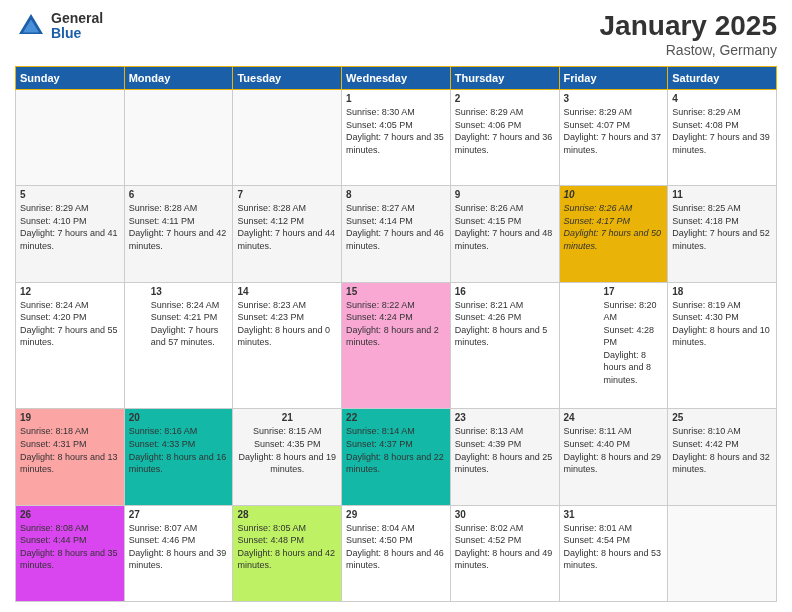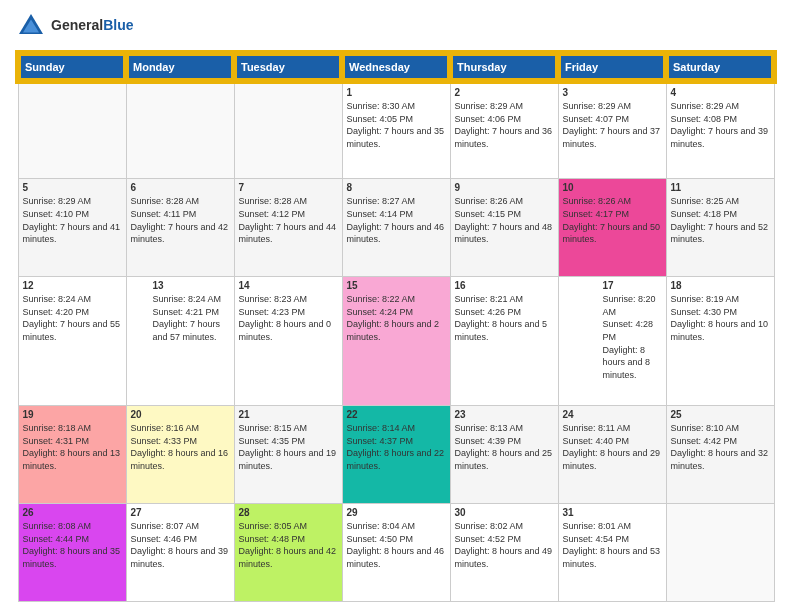--- a/index.html
+++ b/index.html
@@ -23,21 +23,21 @@
       align-items: flex-start;
       margin-bottom: 8px;
     }
     .logo {
       display: flex;
       align-items: center;
       gap: 4px;
     }
     .logo-text {
       display: flex;
-      flex-direction: row;
+      flex-direction: column;
       line-height: 1.1;
     }
     .logo-general {
       font-size: 14px;
       font-weight: bold;
       color: #333;
     }
     .logo-blue {
       font-size: 14px;
       font-weight: bold;
@@ -66,21 +66,21 @@
       width: 100%;
       table-layout: fixed;
     }
     .calendar th {
       background-color: #1a5fa8;
       color: white;
       font-size: 11px;
       font-weight: bold;
       padding: 5px 4px;
       text-align: left;
-      border: 6px solid #eab308;
+      border: 1px solid #eab308;
     }
     .calendar td {
       border: 1px solid #ccc;
       vertical-align: top;
       padding: 3px 4px;
       font-size: 9.5px;
       color: #333;
       background: #fff;
       height: 82px;
     }
@@ -107,20 +107,24 @@
     <div class="logo">
       <svg class="logo-icon" viewBox="0 0 40 40">
         <polygon points="20,5 35,30 5,30" fill="#1a5fa8"></polygon>
         <polygon points="20,12 30,28 10,28" fill="#4a90d9"></polygon>
       </svg>
       <div class="logo-text">
         <span class="logo-general">General</span>
         <span class="logo-blue">Blue</span>
       </div>
     </div>
+    <div class="title-block">
+      <div class="main-title">January 2025</div>
+      <div class="subtitle">Rastow, Germany</div>
+    </div>
   </div>
 
   <table class="calendar">
     <thead>
       <tr>
       <th>Sunday</th>
           <th>Monday</th>
           <th>Tuesday</th>
           <th>Wednesday</th>
           <th>Thursday</th>
@@ -164,21 +168,21 @@
             <div class="day-info">Sunrise: 8:28 AM<br>Sunset: 4:12 PM<br>Daylight: 7 hours and 44 minutes.</div>
           </td>
           <td style="background: rgb(245, 245, 245);">
             <span class="day-number">8</span>
             <div class="day-info">Sunrise: 8:27 AM<br>Sunset: 4:14 PM<br>Daylight: 7 hours and 46 minutes.</div>
           </td>
           <td style="background: rgb(245, 245, 245);">
             <span class="day-number">9</span>
             <div class="day-info">Sunrise: 8:26 AM<br>Sunset: 4:15 PM<br>Daylight: 7 hours and 48 minutes.</div>
           </td>
-          <td style="background: #ec4899;">
+          <td style="background: #eab308; font-style: italic;">
             <span class="day-number">10</span>
             <div class="day-info">Sunrise: 8:26 AM<br>Sunset: 4:17 PM<br>Daylight: 7 hours and 50 minutes.</div>
           </td>
           <td style="background: rgb(245, 245, 245);">
             <span class="day-number">11</span>
             <div class="day-info">Sunrise: 8:25 AM<br>Sunset: 4:18 PM<br>Daylight: 7 hours and 52 minutes.</div>
           </td>
         </tr>
         <tr>
           <td style="background: rgb(255, 255, 255);">
@@ -208,25 +212,25 @@
           <td style="background: rgb(255, 255, 255);">
             <span class="day-number">18</span>
             <div class="day-info">Sunrise: 8:19 AM<br>Sunset: 4:30 PM<br>Daylight: 8 hours and 10 minutes.</div>
           </td>
         </tr>
         <tr>
           <td style="background: #fca5a5;">
             <span class="day-number">19</span>
             <div class="day-info">Sunrise: 8:18 AM<br>Sunset: 4:31 PM<br>Daylight: 8 hours and 13 minutes.</div>
           </td>
-          <td style="background: #fef9c3;">
+          <td style="background: #14b8a6;">
             <span class="day-number">20</span>
             <div class="day-info">Sunrise: 8:16 AM<br>Sunset: 4:33 PM<br>Daylight: 8 hours and 16 minutes.</div>
           </td>
-          <td style="background: rgb(245, 245, 245);">
+          <td style="background: rgb(245, 245, 245); text-align: center;">
             <span class="day-number">21</span>
             <div class="day-info">Sunrise: 8:15 AM<br>Sunset: 4:35 PM<br>Daylight: 8 hours and 19 minutes.</div>
           </td>
           <td style="background: #14b8a6;">
             <span class="day-number">22</span>
             <div class="day-info">Sunrise: 8:14 AM<br>Sunset: 4:37 PM<br>Daylight: 8 hours and 22 minutes.</div>
           </td>
           <td style="background: rgb(245, 245, 245);">
             <span class="day-number">23</span>
             <div class="day-info">Sunrise: 8:13 AM<br>Sunset: 4:39 PM<br>Daylight: 8 hours and 25 minutes.</div>

